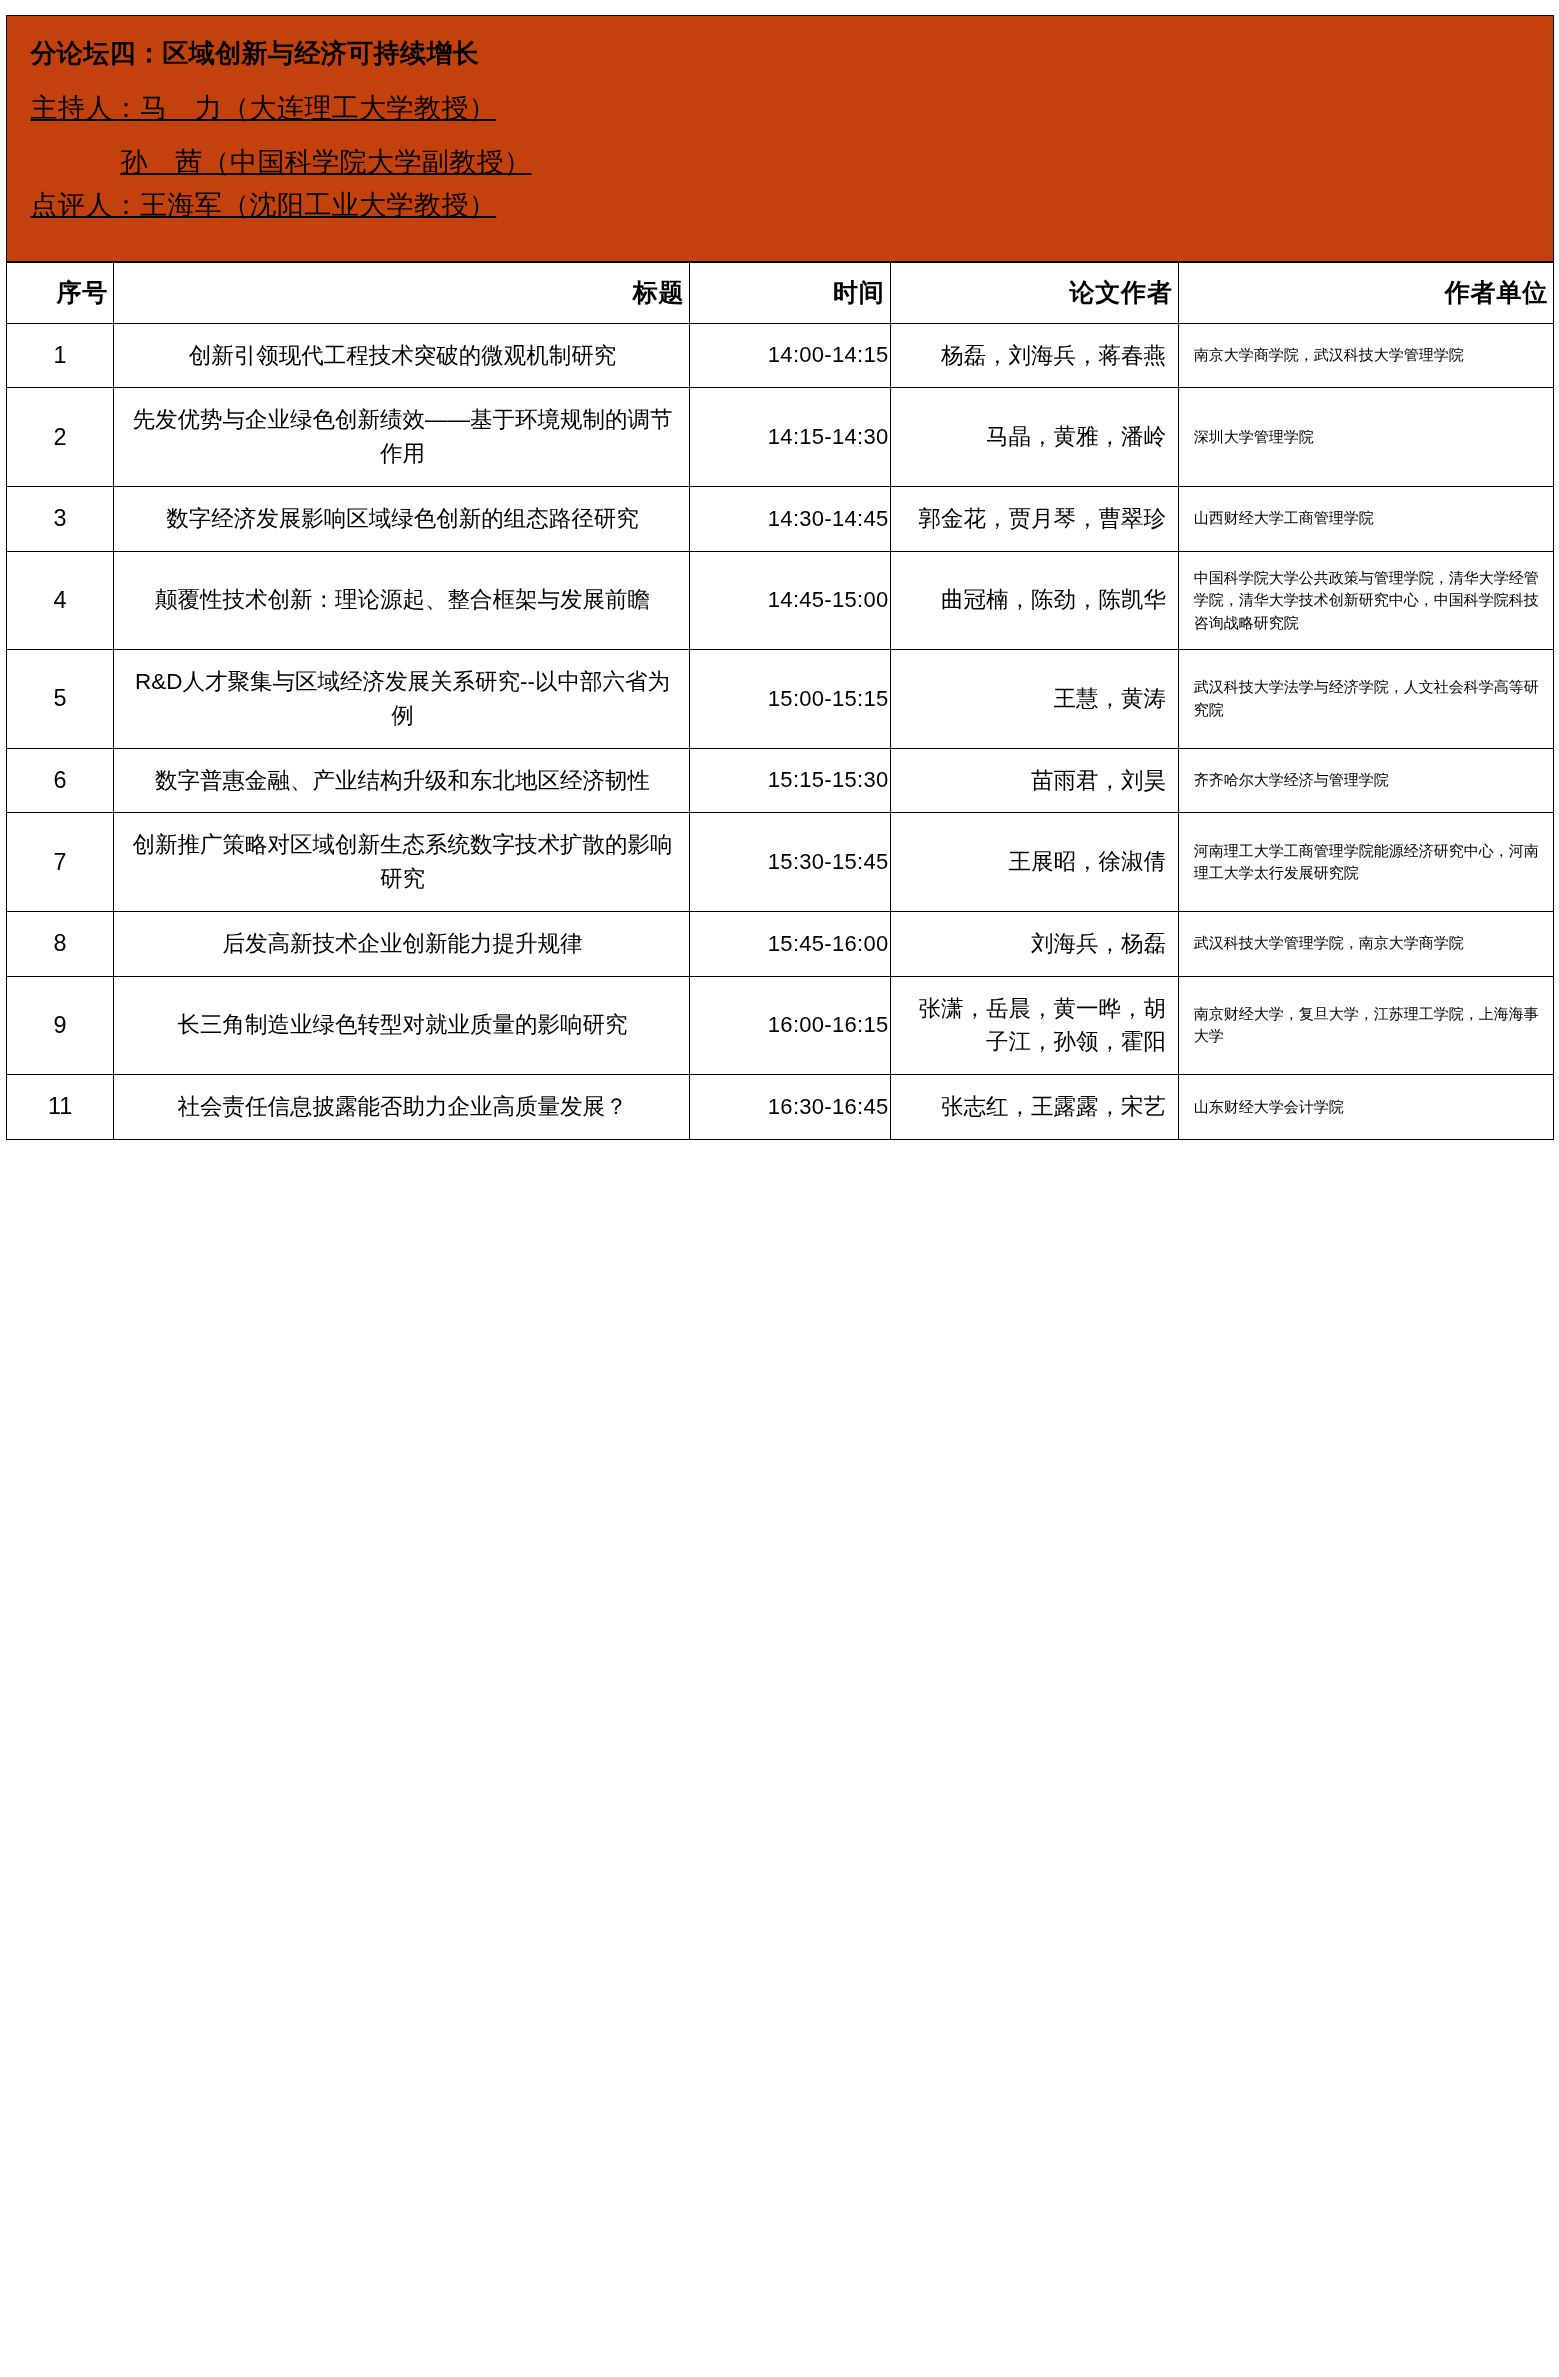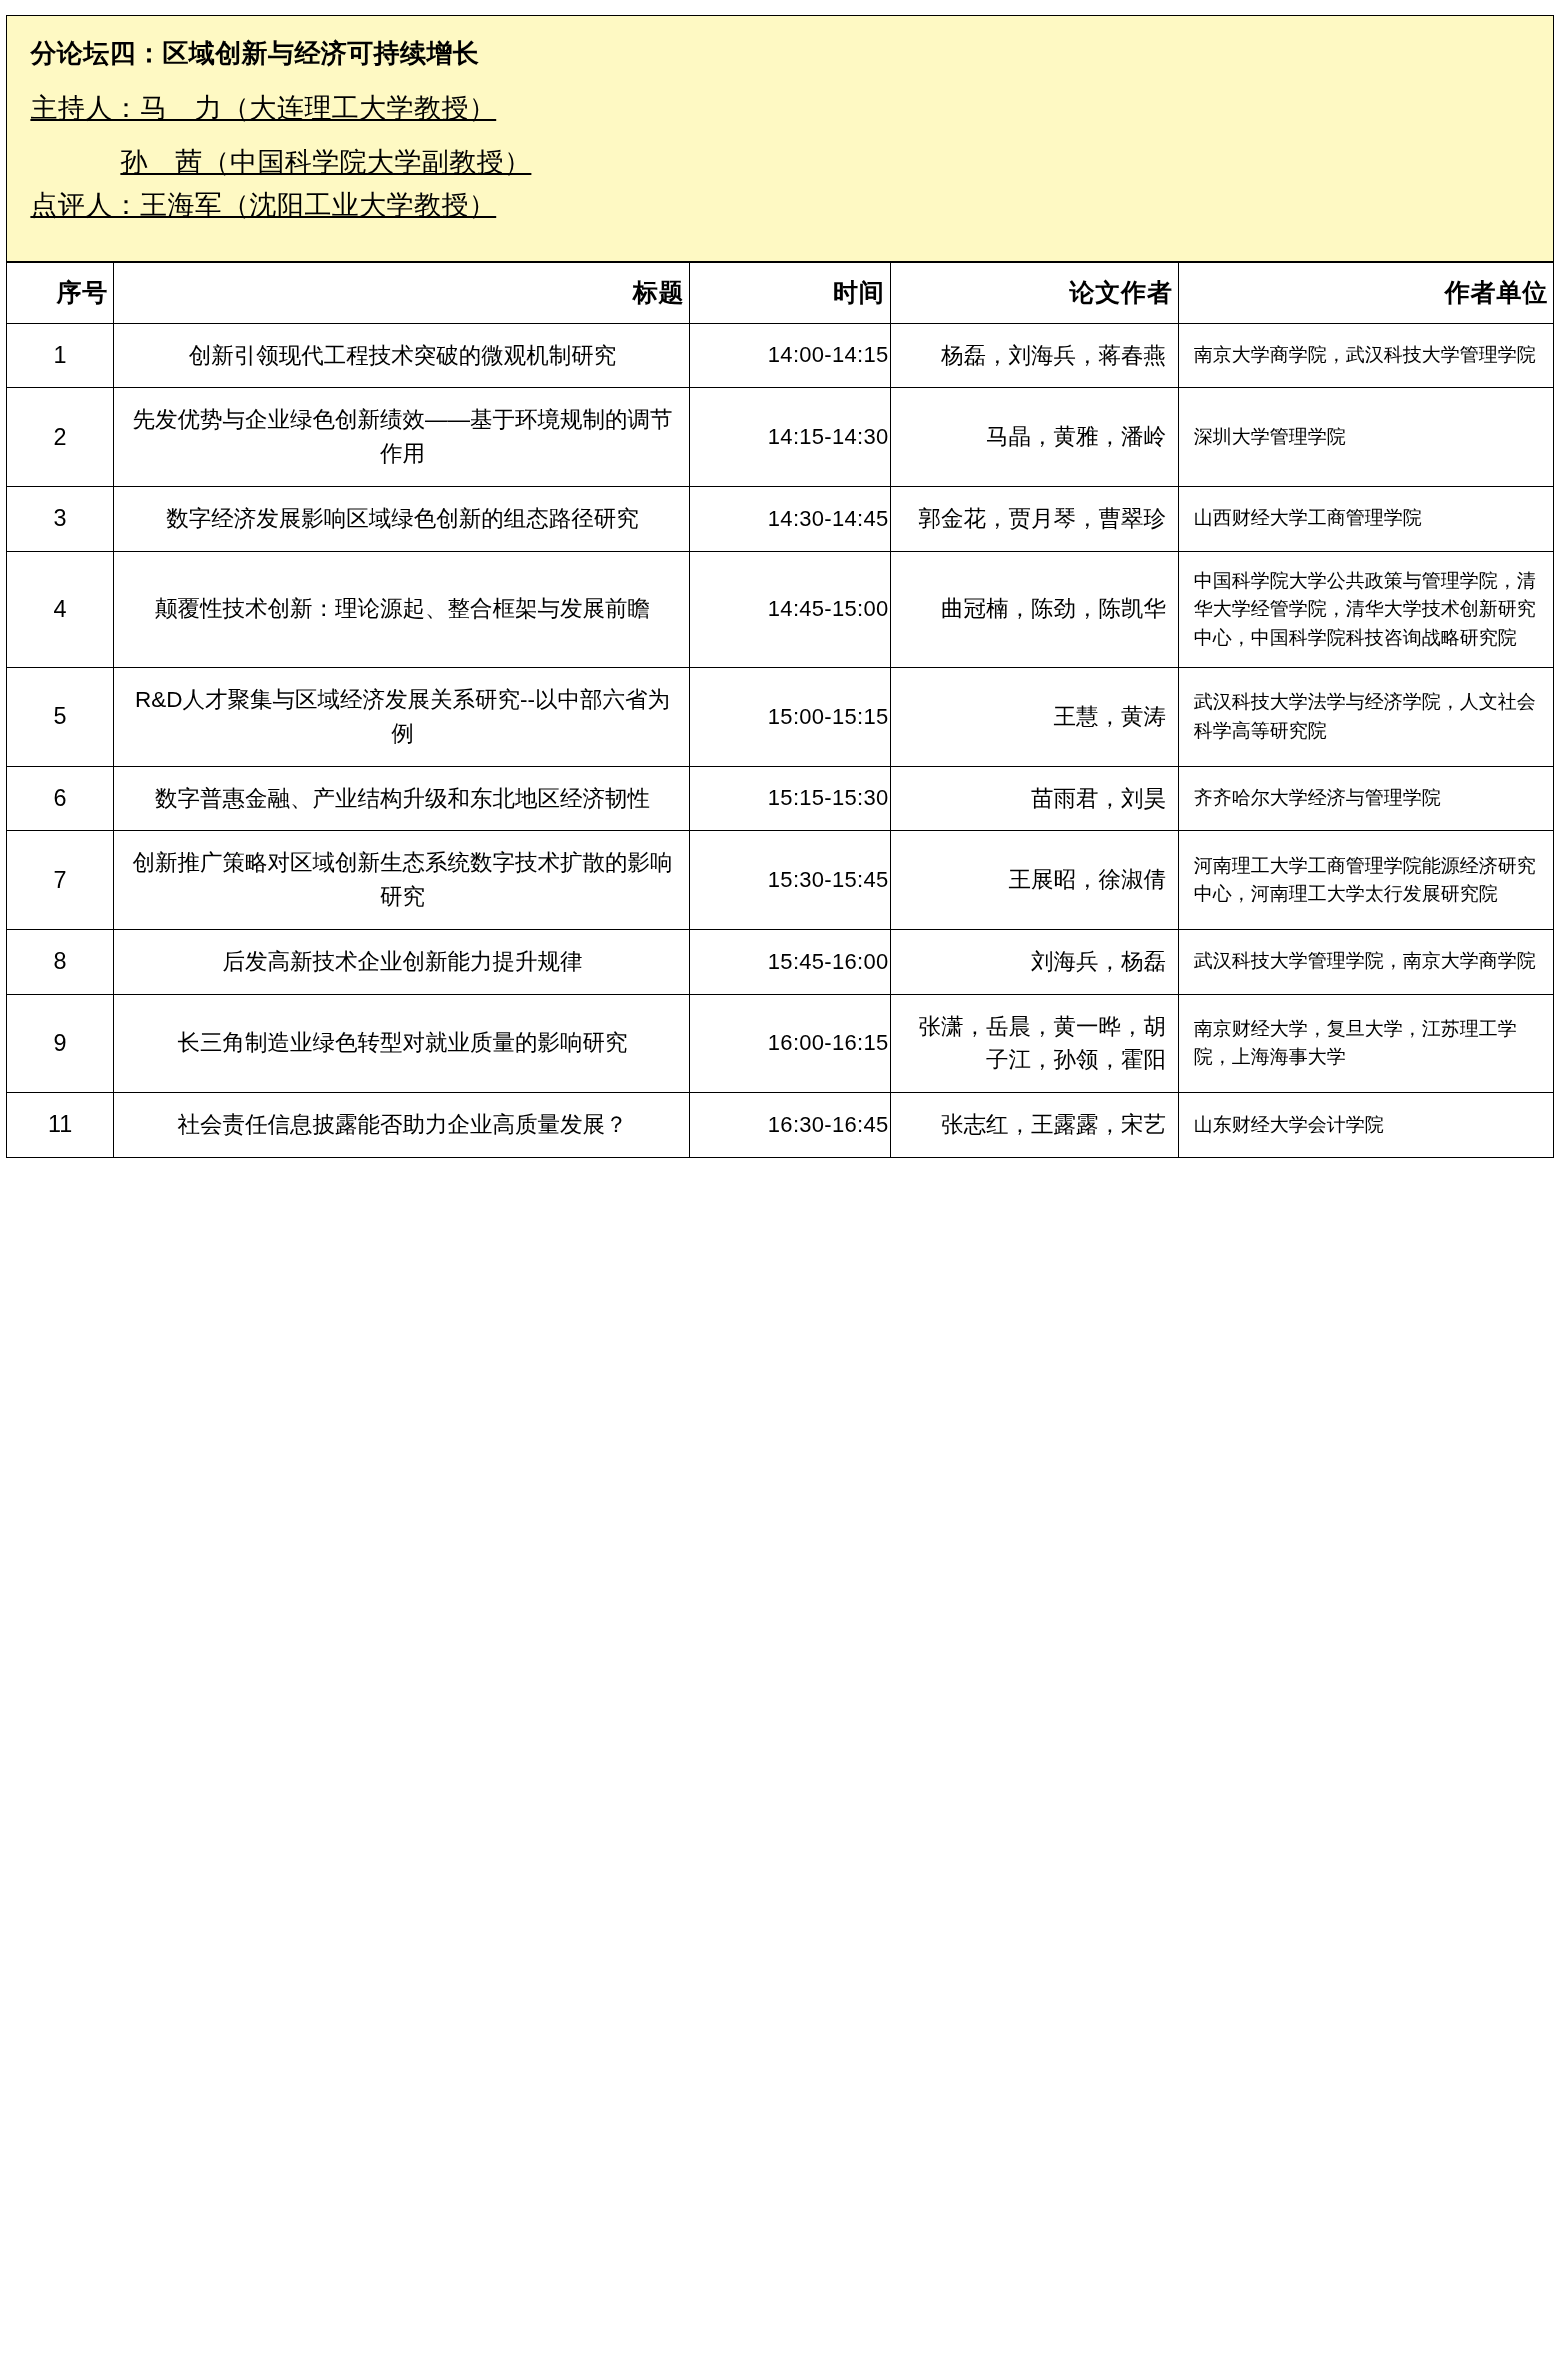--- a/index.html
+++ b/index.html
@@ -14,21 +14,21 @@
   }
   .page {
     width: 1548px;
     margin: 0 auto;
     padding: 15px 0 0 0;
     box-sizing: border-box;
   }
   
   .header {
     border: 1.7px solid #000;
-    background: #fef9c3;
+    background: #c2410c;
     padding: 18.4px 23.4px 22px 23.4px;
     box-sizing: border-box;
   }
   .header-title {
     font-size: 26px;
     font-weight: bold;
     line-height: 1.5;
     margin-bottom: 15px;
     letter-spacing: 0.4px;
   }
@@ -83,21 +83,21 @@
     font-size: 22px;
     letter-spacing: 0.3px;
   }
   td.c-auth {
     font-size: 22.5px;
     line-height: 1.5;
     padding: 15px 11.7px 15px 15px;
     text-align: right;
   }
   td.c-org {
-    font-size: 19px;
+    font-size: 15px;
     line-height: 1.5;
     padding: 15px 5px 15px 15px;
     text-align: left;
   }
 </style>
 </head>
 <body>
 
 <div class="page">
 

